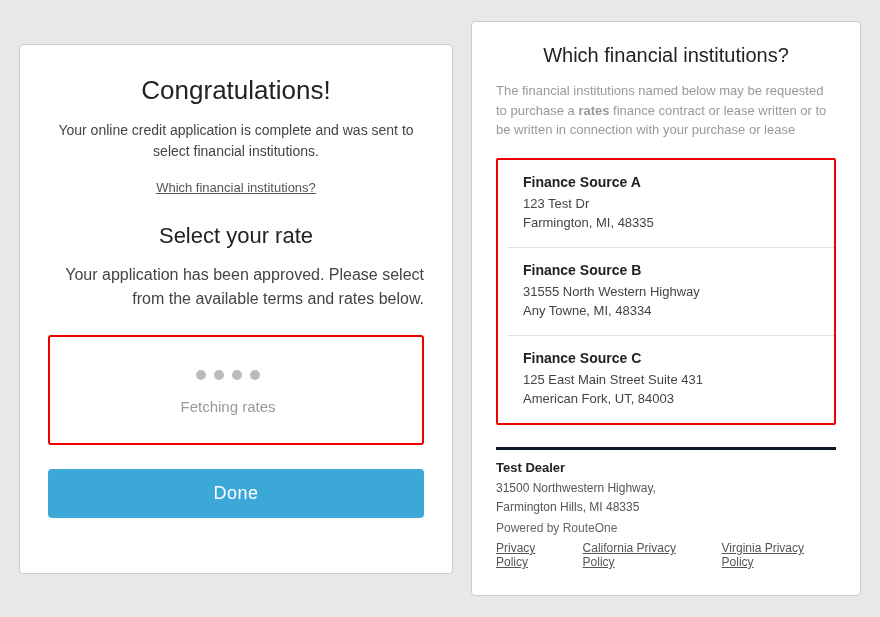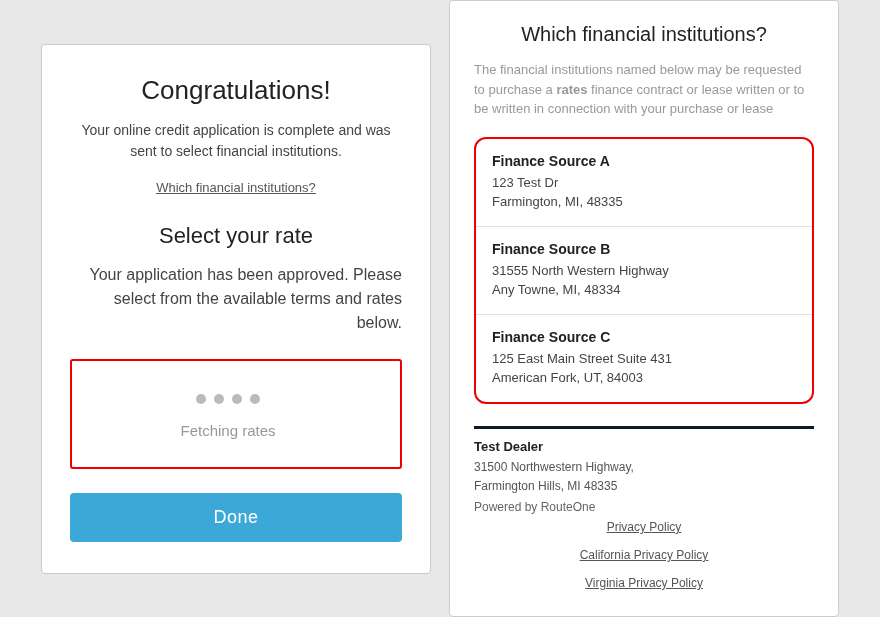--- a/index.html
+++ b/index.html
@@ -13,21 +13,21 @@
       justify-content: center;
       gap: 18px;
     }
     .panel {
       background: #fff;
       border: 1px solid #ccc;
       border-radius: 4px;
     }
     
     .left-panel {
-      width: 390px;
+      width: 434px;
       min-height: 530px;
       padding: 30px 28px 0 28px;
       display: flex;
       flex-direction: column;
       align-items: center;
     }
     .congrats-title {
       font-size: 26px;
       font-weight: normal;
       text-align: center;
@@ -123,22 +123,23 @@
       line-height: 1.5;
       margin-bottom: 18px;
       text-align: left;
     }
     .right-desc .bold {
       font-weight: bold;
       color: #999;
     }
     .finance-sources-box {
       border: 2px solid #e00;
-      border-radius: 12px;
+      border-radius: 2px;
       margin-bottom: 22px;
+      padding-left: 9px;
     }
     .finance-source {
       padding: 14px 16px;
       border-bottom: 1px solid #e0e0e0;
     }
     .finance-source:last-child {
       border-bottom: none;
     }
     .finance-source-name {
       font-weight: bold;
@@ -168,21 +169,21 @@
       line-height: 1.6;
       margin-bottom: 4px;
     }
     .powered-by {
       font-size: 12px;
       color: #666;
       margin-bottom: 6px;
     }
     .footer-links {
       display: flex;
-      flex-direction: column;
+      flex-direction: row;
       align-items: center;
       gap: 14px;
     }
     .footer-link {
       font-size: 12px;
       color: #555;
       text-decoration: underline;
       cursor: pointer;
     }
   </style>

